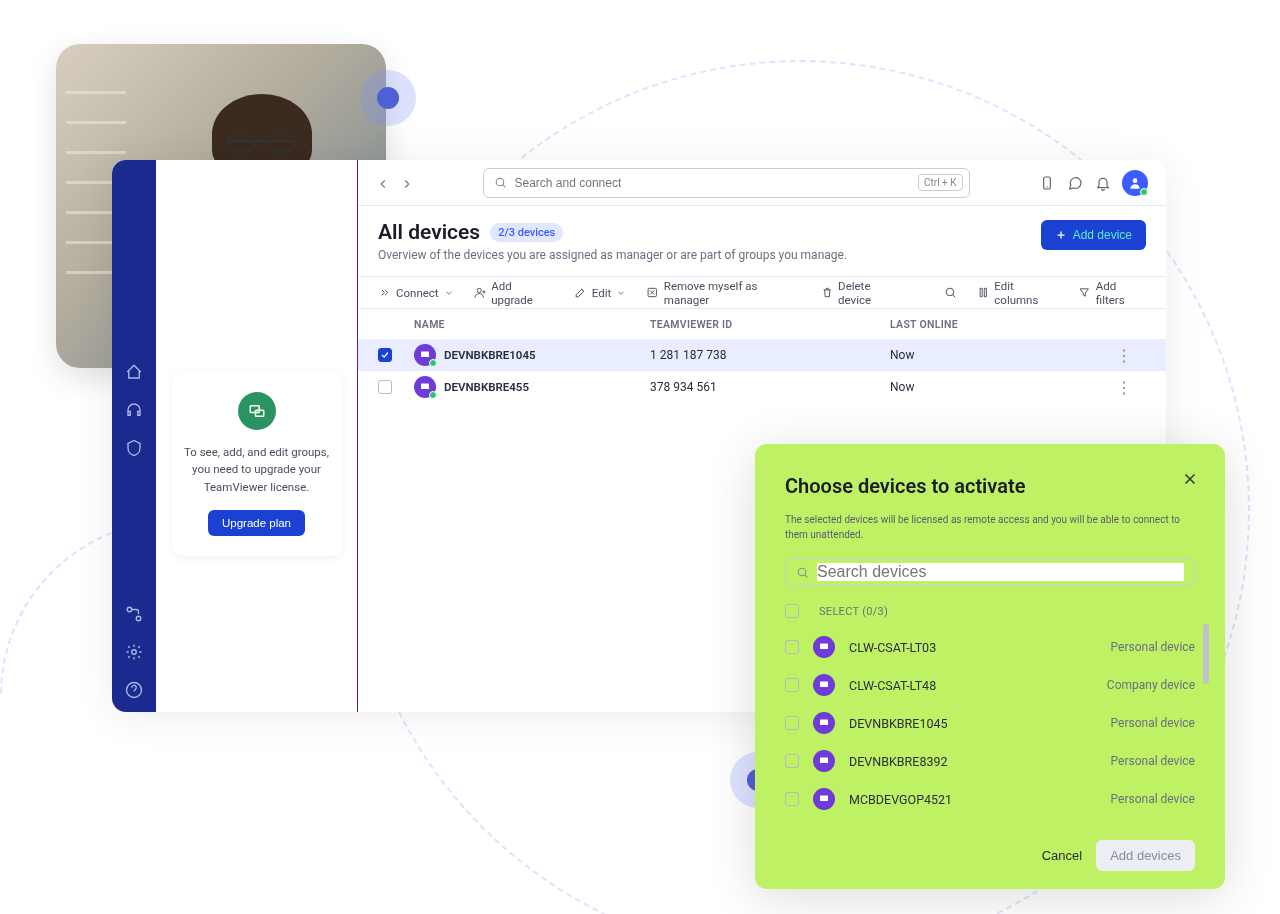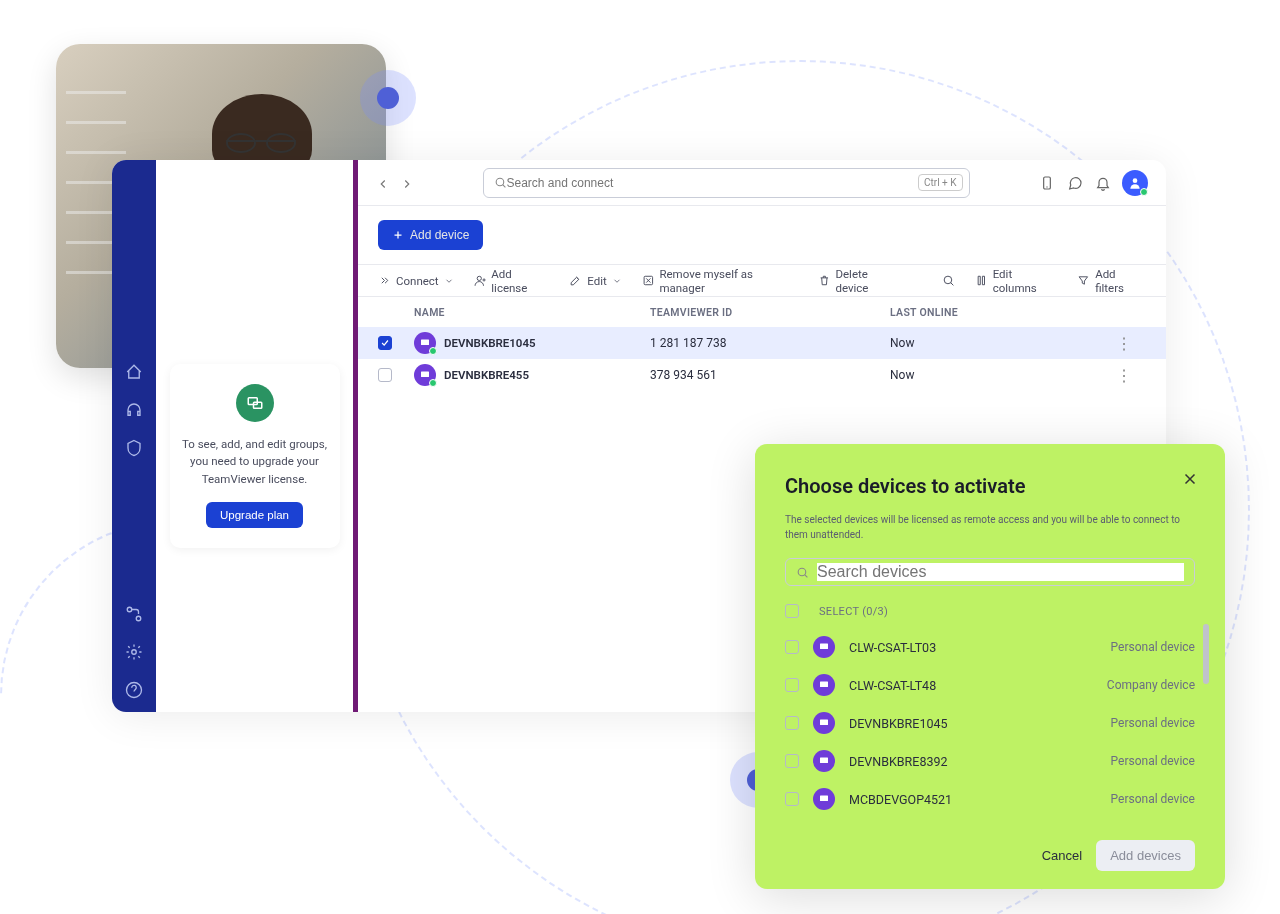--- a/index.html
+++ b/index.html
@@ -34,50 +34,50 @@
 
 .app-window { position: absolute; left: 112px; top: 160px; width: 1054px; height: 552px; background: #fff; border-radius: 14px; box-shadow: 0 4px 40px rgba(0,0,0,0.08); overflow: hidden; display: flex; }
 
 
 .sidebar { width: 44px; background: #1b2a8f; display: flex; flex-direction: column; align-items: center; padding: 12px 0; gap: 18px; position: relative; }
 .sidebar-spacer { flex: 1; }
 .sb-ico { width: 20px; height: 20px; color: #adb8e8; display: flex; align-items: center; justify-content: center; cursor: pointer; }
 .sb-ico svg { width: 18px; height: 18px; stroke: currentColor; fill: none; stroke-width: 1.8; }
 
 
-.groups-panel { width: 202px; border-right: 5px solid #701a75; padding: 4px; display: flex; align-items: flex-start; justify-content: center; }
+.groups-panel { width: 202px; border-right: 1px solid #701a75; padding: 12px; display: flex; align-items: flex-start; justify-content: center; }
 .upgrade-card { width: 170px; background: #fff; border-radius: 10px; box-shadow: 0 2px 10px rgba(0,0,0,0.06); padding: 20px 12px; text-align: center; margin-top: -4px; }
 .upgrade-icon { width: 38px; height: 38px; background: #2a9362; border-radius: 50%; margin: 0 auto 14px; display: flex; align-items: center; justify-content: center; }
 .upgrade-icon svg { width: 18px; height: 18px; stroke: #fff; fill: none; stroke-width: 2; }
 .upgrade-text { font-size: 11.5px; color: #4a4d5e; line-height: 1.5; margin-bottom: 14px; }
 .upgrade-btn { background: #1b41d3; color: #fff; border: none; border-radius: 6px; padding: 7px 14px; font-size: 11.5px; cursor: pointer; }
 
 
 .main { flex: 1; display: flex; flex-direction: column; }
 .topbar { height: 46px; display: flex; align-items: center; padding: 0 18px; gap: 10px; border-bottom: 1px solid #e8e9ee; }
 .nav-arrow { width: 14px; height: 14px; color: #777; cursor: pointer; }
 .nav-arrow svg { width: 14px; height: 14px; stroke: currentColor; fill: none; stroke-width: 2; }
 .search-wrap { flex: 1; display: flex; justify-content: center; margin: 0 6px; }
-.search-field { width: 487px; height: 30px; border: 1px solid #c9cdd8; border-radius: 6px; display: flex; align-items: center; padding: 0 6px 0 10px; }
+.search-field { width: 487px; height: 30px; border: 1px solid #c9cdd8; border-radius: 6px; display: flex; align-items: center; padding: 0 6px 0 10px; gap: 8px; }
 .search-field svg { width: 13px; height: 13px; stroke: #888; fill: none; stroke-width: 2; }
 .search-field input { border: none; outline: none; flex: 1; font-size: 12px; color: #888; }
 .kbd { font-size: 10px; color: #888; border: 1px solid #ccc; border-radius: 4px; padding: 2px 5px; }
 .tb-ico { width: 18px; height: 18px; color: #666; cursor: pointer; display:flex; align-items:center; justify-content:center; }
 .tb-ico svg { width: 16px; height: 16px; stroke: currentColor; fill: none; stroke-width: 1.8; }
 .avatar { width: 26px; height: 26px; background: #3b5cff; border-radius: 50%; display: flex; align-items: center; justify-content: center; position: relative; }
 .avatar svg { width: 14px; height: 14px; fill: #fff; }
 .status-dot-sm { position: absolute; bottom: 0; right: 0; width: 8px; height: 8px; background: #28c76f; border: 1.5px solid #fff; border-radius: 50%; }
 
 
 .page-header { padding: 14px 20px; display: flex; align-items: flex-start; justify-content: space-between; border-bottom: 1px solid #e8e9ee; }
 .title-row { display: flex; align-items: center; gap: 10px; }
 .page-title { font-size: 21px; font-weight: 600; color: #1a1c29; }
 .badge { background: #e0e7ff; color: #3b5cff; font-size: 11px; padding: 3px 8px; border-radius: 10px; font-weight: 500; }
 .page-sub { font-size: 12px; color: #6b6f82; margin-top: 4px; }
-.add-device-btn { background: #1b41d3; color: #e5e5e5; border: none; border-radius: 6px; padding: 8px 14px; font-size: 12px; display: flex; align-items: center; gap: 6px; cursor: pointer; }
+.add-device-btn { background: #1b41d3; color: #5eead4; border: none; border-radius: 6px; padding: 8px 14px; font-size: 12px; display: flex; align-items: center; gap: 6px; cursor: pointer; }
 .add-device-btn svg { width: 12px; height: 12px; stroke: #fff; stroke-width: 2.5; }
 
 
 .toolbar { height: 32px; display: flex; padding: 0 20px; gap: 20px; border-bottom: 1px solid #e8e9ee; font-size: 11.5px; color: #4a4d5e; }
 .tb-item { display: flex; align-items: center; gap: 5px; cursor: pointer; }
 .tb-item svg { width: 13px; height: 13px; stroke: currentColor; fill: none; stroke-width: 1.8; }
 .tb-spacer { flex: 1; }
 .chev { width: 10px !important; height: 10px !important; }
 
 
@@ -236,20 +236,27 @@
       <div class="avatar">
         <svg viewBox="0 0 24 24">
             <circle cx="12" cy="8" r="4"></circle>
             <path d="M4 22a8 8 0 0116 0z"></path>
           </svg>
         <span class="status-dot-sm"></span>
       </div>
     </div>
 
     <div class="page-header">
+      <div>
+        <div class="title-row">
+          <div class="page-title">All devices</div>
+          <div class="badge">2/3 devices</div>
+        </div>
+        <div class="page-sub">Overview of the devices you are assigned as manager or are part of groups you manage.</div>
+      </div>
       <button class="add-device-btn">
         <svg viewBox="0 0 24 24">
             <path d="M12 5v14M5 12h14"></path>
           </svg>
         <span>Add device</span>
       </button>
     </div>
 
     <div class="toolbar">
       <div class="tb-item">
@@ -259,21 +266,21 @@
         <span>Connect</span>
         <svg class="chev" viewBox="0 0 24 24">
             <path d="M6 9l6 6 6-6"></path>
           </svg>
       </div>
       <div class="tb-item">
         <svg viewBox="0 0 24 24">
             <circle cx="10" cy="8" r="4"></circle>
             <path d="M2 22a8 8 0 0116 0M19 8v6M16 11h6"></path>
           </svg>
-        <span>Add license</span>
+        <span>Add upgrade</span>
       </div>
       <div class="tb-item">
         <svg viewBox="0 0 24 24">
             <path d="M4 20h4l10-10-4-4L4 16zM14 6l4 4"></path>
           </svg>
         <span>Edit</span>
         <svg class="chev" viewBox="0 0 24 24">
             <path d="M6 9l6 6 6-6"></path>
           </svg>
       </div>

